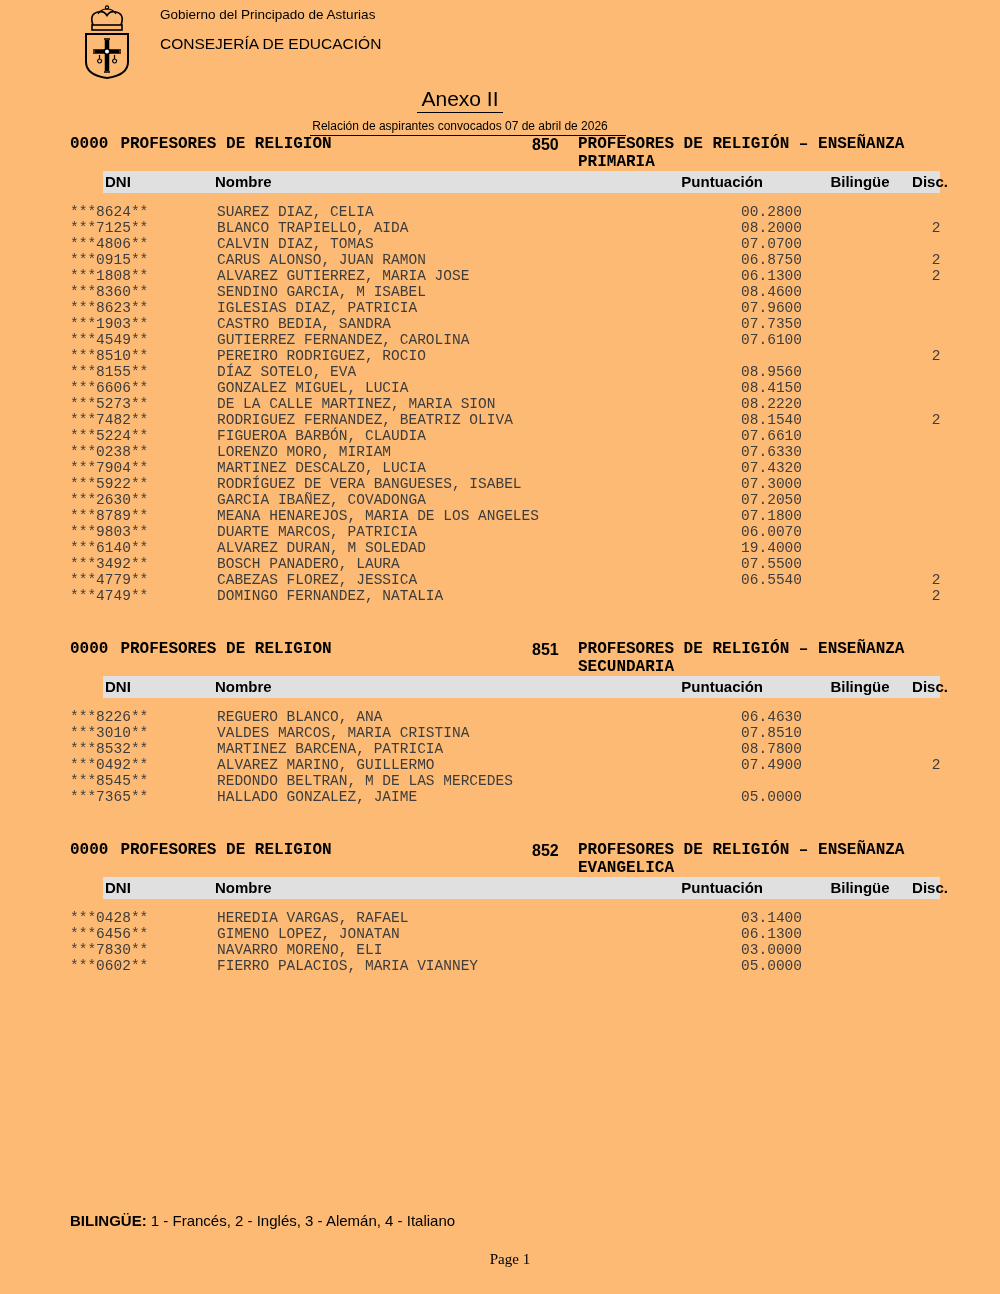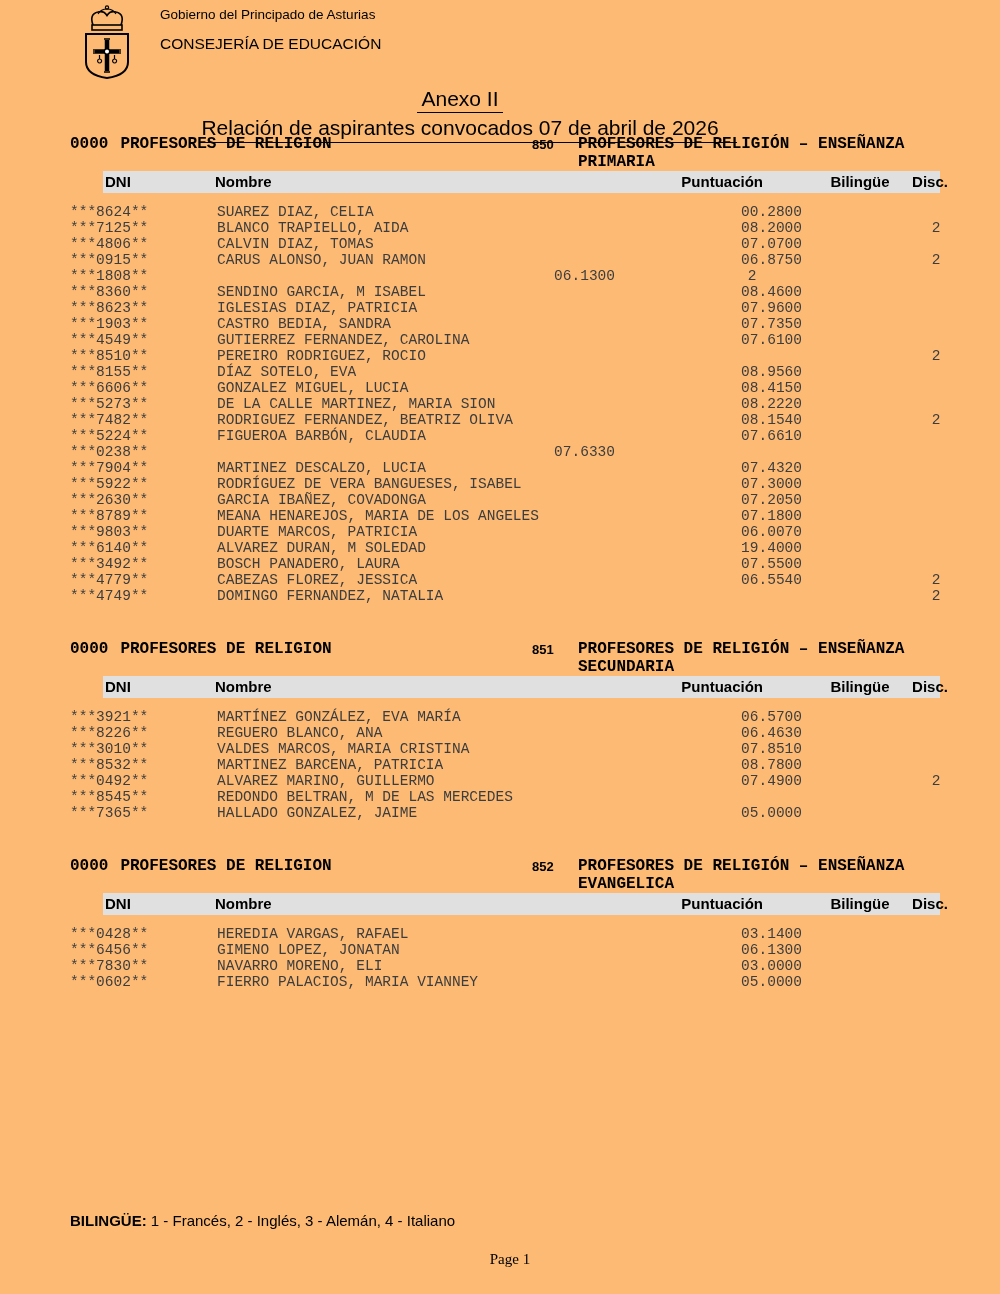--- a/index.html
+++ b/index.html
@@ -20,33 +20,33 @@
   .org1 { position: absolute; left: 160px; top: 7px;  font-size: 13.5px; }
   .org2 { position: absolute; left: 160px; top: 35px; font-size: 15.5px; text-align: right; }
 
   .title-wrap { position: absolute; top: 87px; left: 0; width: 920px; text-align: center; }
   .doc-title {
     display: inline-block; font-size: 21px;
     border-bottom: 1.5px solid #000; padding: 0 4px 1px 4px; text-align: right;
   }
   .doc-subtitle-row { margin-top: 3px; }
   .doc-subtitle {
-    display: inline-block; font-size: 21px;
+    display: inline-block; font-size: 12px;
     border-bottom: 1.5px solid #000; padding: 0 18px 2px 2px; margin-left: 16px;
   }
 
   
   .sections { position: absolute; top: 136px; left: 0; width: 1000px; }
   .section { margin-left: 68px; width: 872px; }
   .section + .section { margin-top: 37px; }
 
   .section-head { position: relative; height: 35px; font-family: "Liberation Mono", monospace; font-weight: bold; font-size: 16px; line-height: 17.5px; }
   .sh-left  { position: absolute; left: 2px; top: 0; white-space: nowrap; }
   .sh-left .code { margin-right: 12px; }
-  .sh-code  { position: absolute; left: 464px; top: 0; font-family: "Liberation Sans", sans-serif; font-weight: bold; font-size: 13px; }
+  .sh-code  { position: absolute; left: 464px; top: 0; font-family: "Liberation Sans", sans-serif; font-weight: bold; font-size: 16px; }
   .sh-title { position: absolute; left: 510px; top: 0; width: 345px; }
 
   .colhead {
     height: 22px; background: #e0e0e0;
     display: grid; grid-template-columns: 112px 398px 150px 144px 66px;
     align-items: center;
     font-weight: bold; font-size: 15px; line-height: 22px; margin-left: 35px;
   }
   .rows { margin-top: 11px; }
   .row {
@@ -133,20 +133,21 @@
   </div>
           <div class="row">
     <span class="c-dni">***0915**</span>
     <span class="c-nom">CARUS ALONSO, JUAN RAMON</span>
     <span class="c-punt">06.8750</span>
     <span class="c-bil">2</span>
     <span class="c-disc"></span>
   </div>
           <div class="row">
     <span class="c-dni">***1808**</span>
+    <span class="c-nom">ALVAREZ GUTIERREZ, MARIA JOSE</span>
     <span class="c-punt">06.1300</span>
     <span class="c-bil">2</span>
     <span class="c-disc"></span>
   </div>
           <div class="row">
     <span class="c-dni">***8360**</span>
     <span class="c-nom">SENDINO GARCIA, M ISABEL</span>
     <span class="c-punt">08.4600</span>
     <span class="c-bil"></span>
     <span class="c-disc"></span>
@@ -209,20 +210,21 @@
   </div>
           <div class="row">
     <span class="c-dni">***5224**</span>
     <span class="c-nom">FIGUEROA BARBÓN, CLAUDIA</span>
     <span class="c-punt">07.6610</span>
     <span class="c-bil"></span>
     <span class="c-disc"></span>
   </div>
           <div class="row">
     <span class="c-dni">***0238**</span>
+    <span class="c-nom">LORENZO MORO, MIRIAM</span>
     <span class="c-punt">07.6330</span>
     <span class="c-bil"></span>
     <span class="c-disc"></span>
   </div>
           <div class="row">
     <span class="c-dni">***7904**</span>
     <span class="c-nom">MARTINEZ DESCALZO, LUCIA</span>
     <span class="c-punt">07.4320</span>
     <span class="c-bil"></span>
     <span class="c-disc"></span>
@@ -293,27 +295,20 @@
     </div>
     <div class="colhead">
       <span class="c-dni">DNI</span>
       <span class="c-nom">Nombre</span>
       <span class="c-punt">Puntuación</span>
       <span class="c-bil">Bilingüe</span>
       <span class="c-disc">Disc.</span>
     </div>
     <div class="rows">
           <div class="row">
-    <span class="c-dni">***3921**</span>
-    <span class="c-nom">MARTÍNEZ GONZÁLEZ, EVA MARÍA</span>
-    <span class="c-punt">06.5700</span>
-    <span class="c-bil"></span>
-    <span class="c-disc"></span>
-  </div>
-          <div class="row">
     <span class="c-dni">***8226**</span>
     <span class="c-nom">REGUERO BLANCO, ANA</span>
     <span class="c-punt">06.4630</span>
     <span class="c-bil"></span>
     <span class="c-disc"></span>
   </div>
           <div class="row">
     <span class="c-dni">***3010**</span>
     <span class="c-nom">VALDES MARCOS, MARIA CRISTINA</span>
     <span class="c-punt">07.8510</span>

